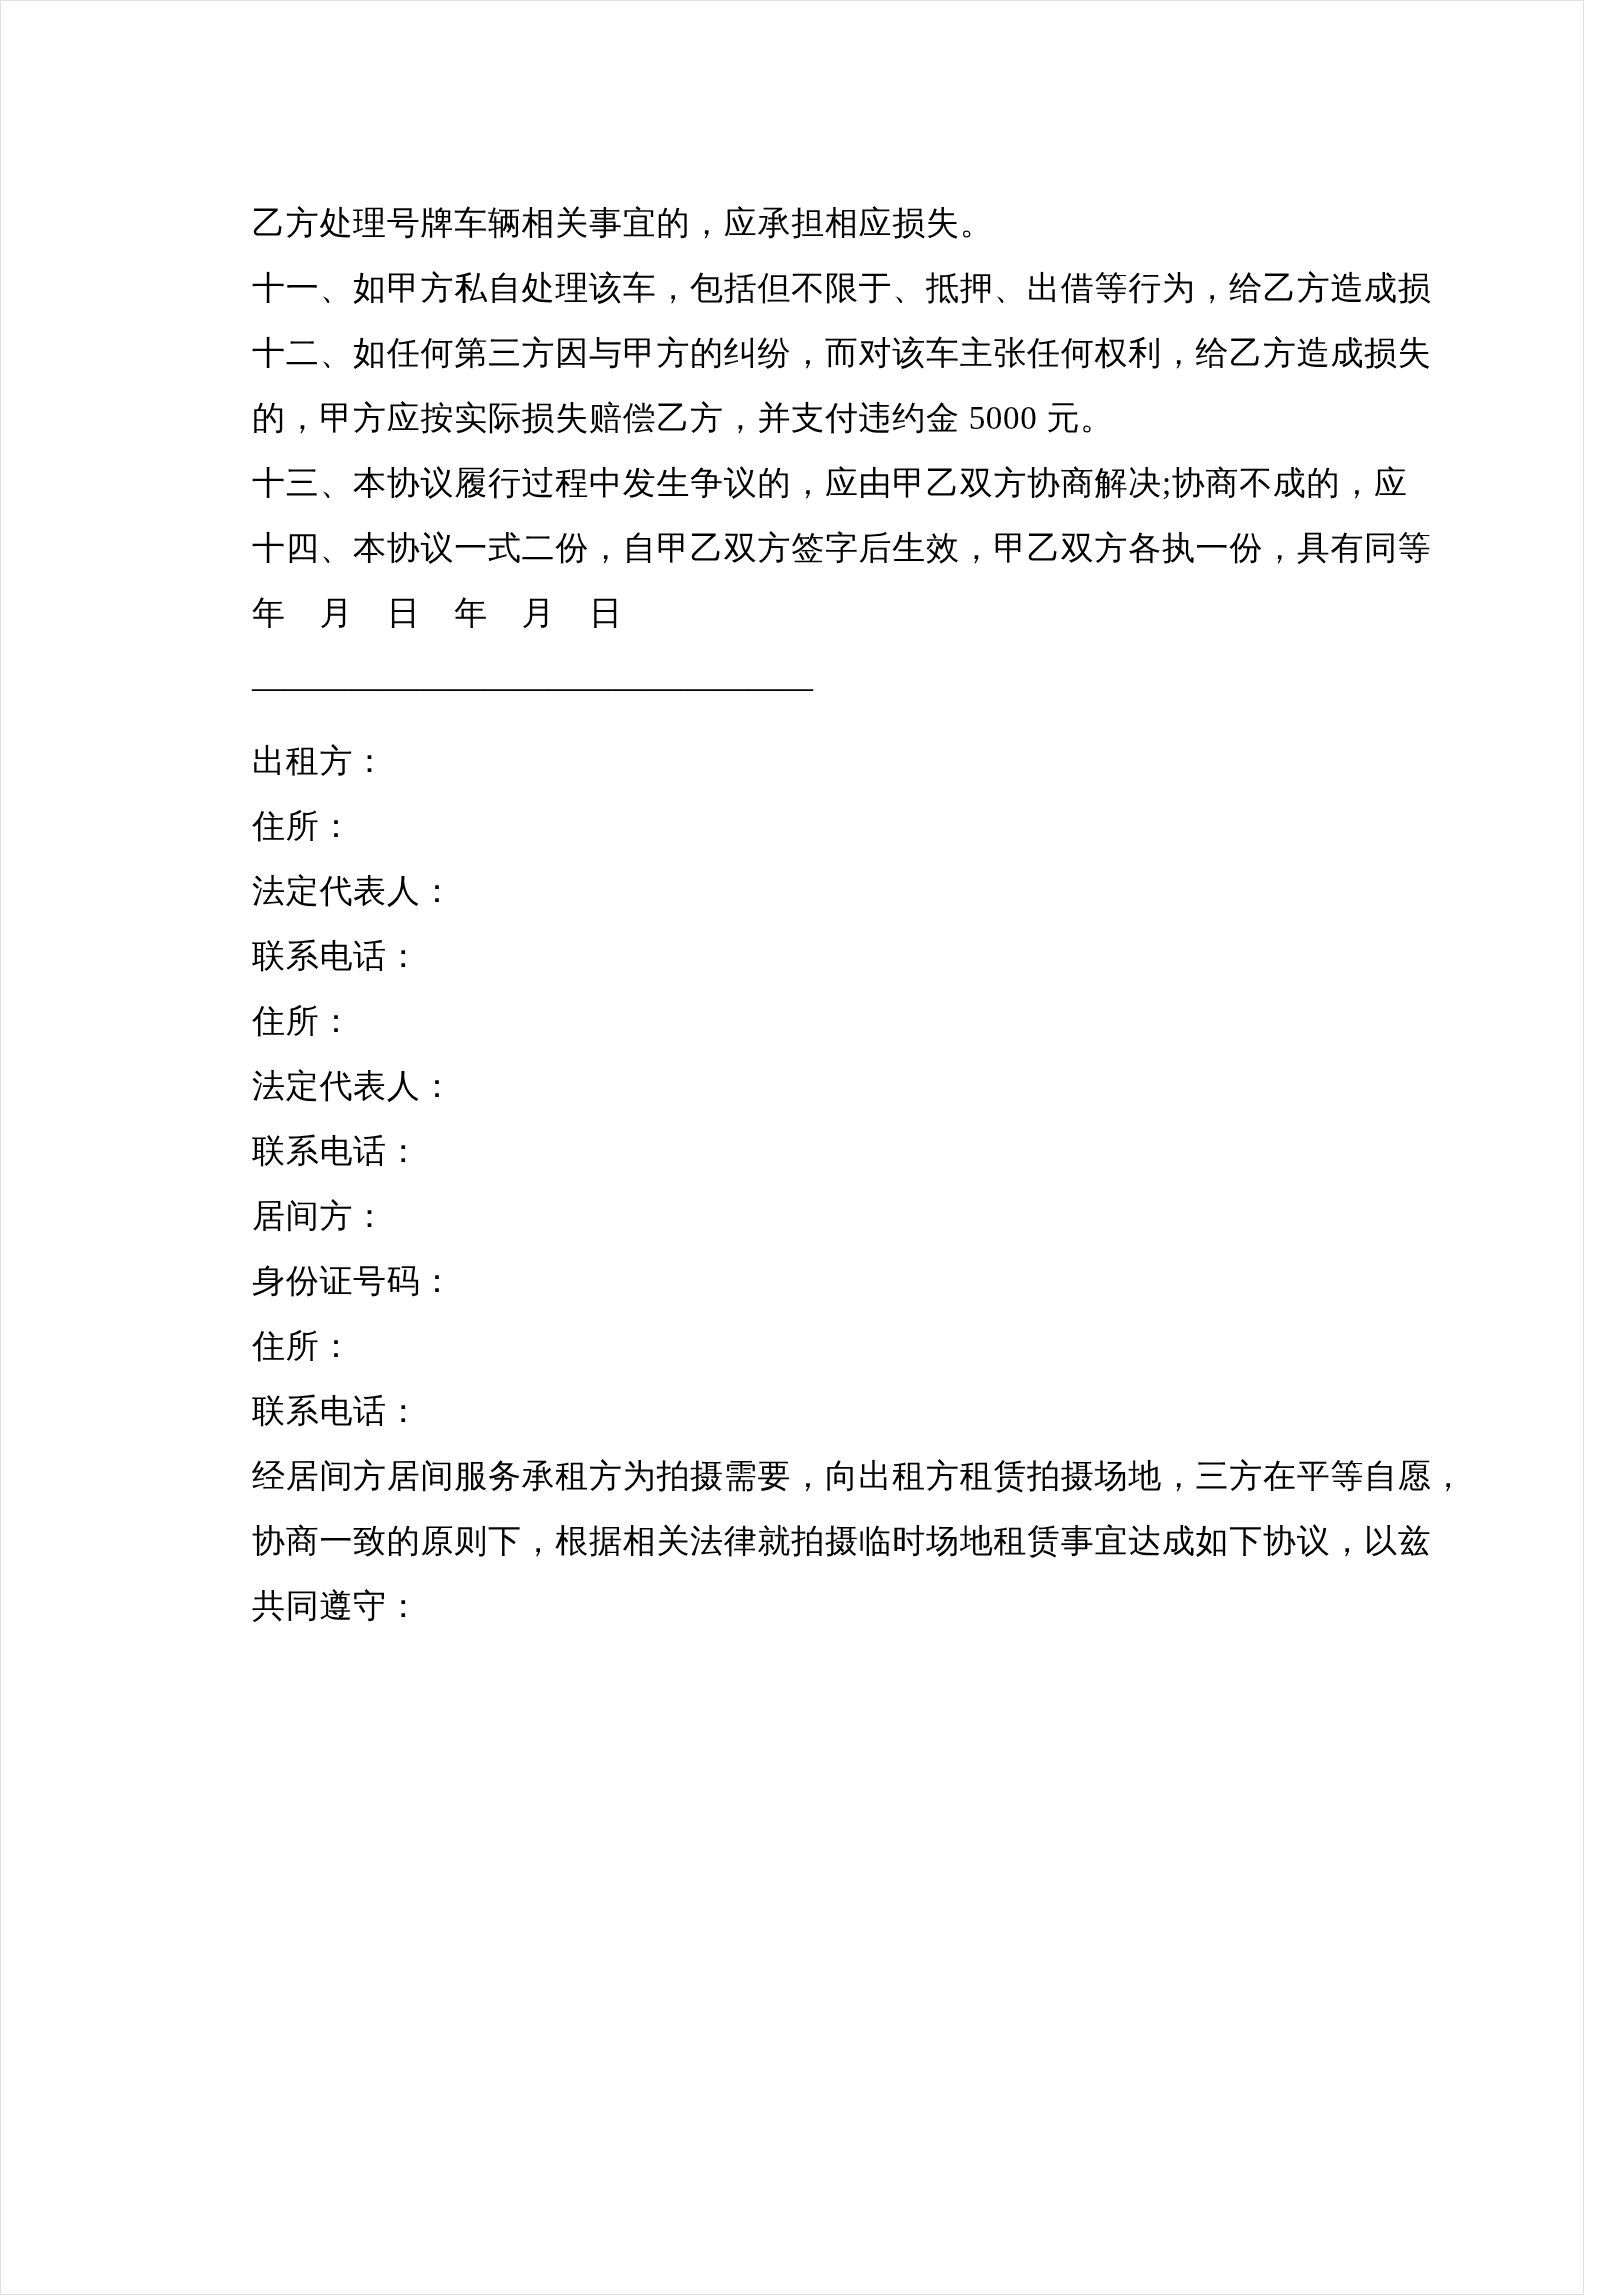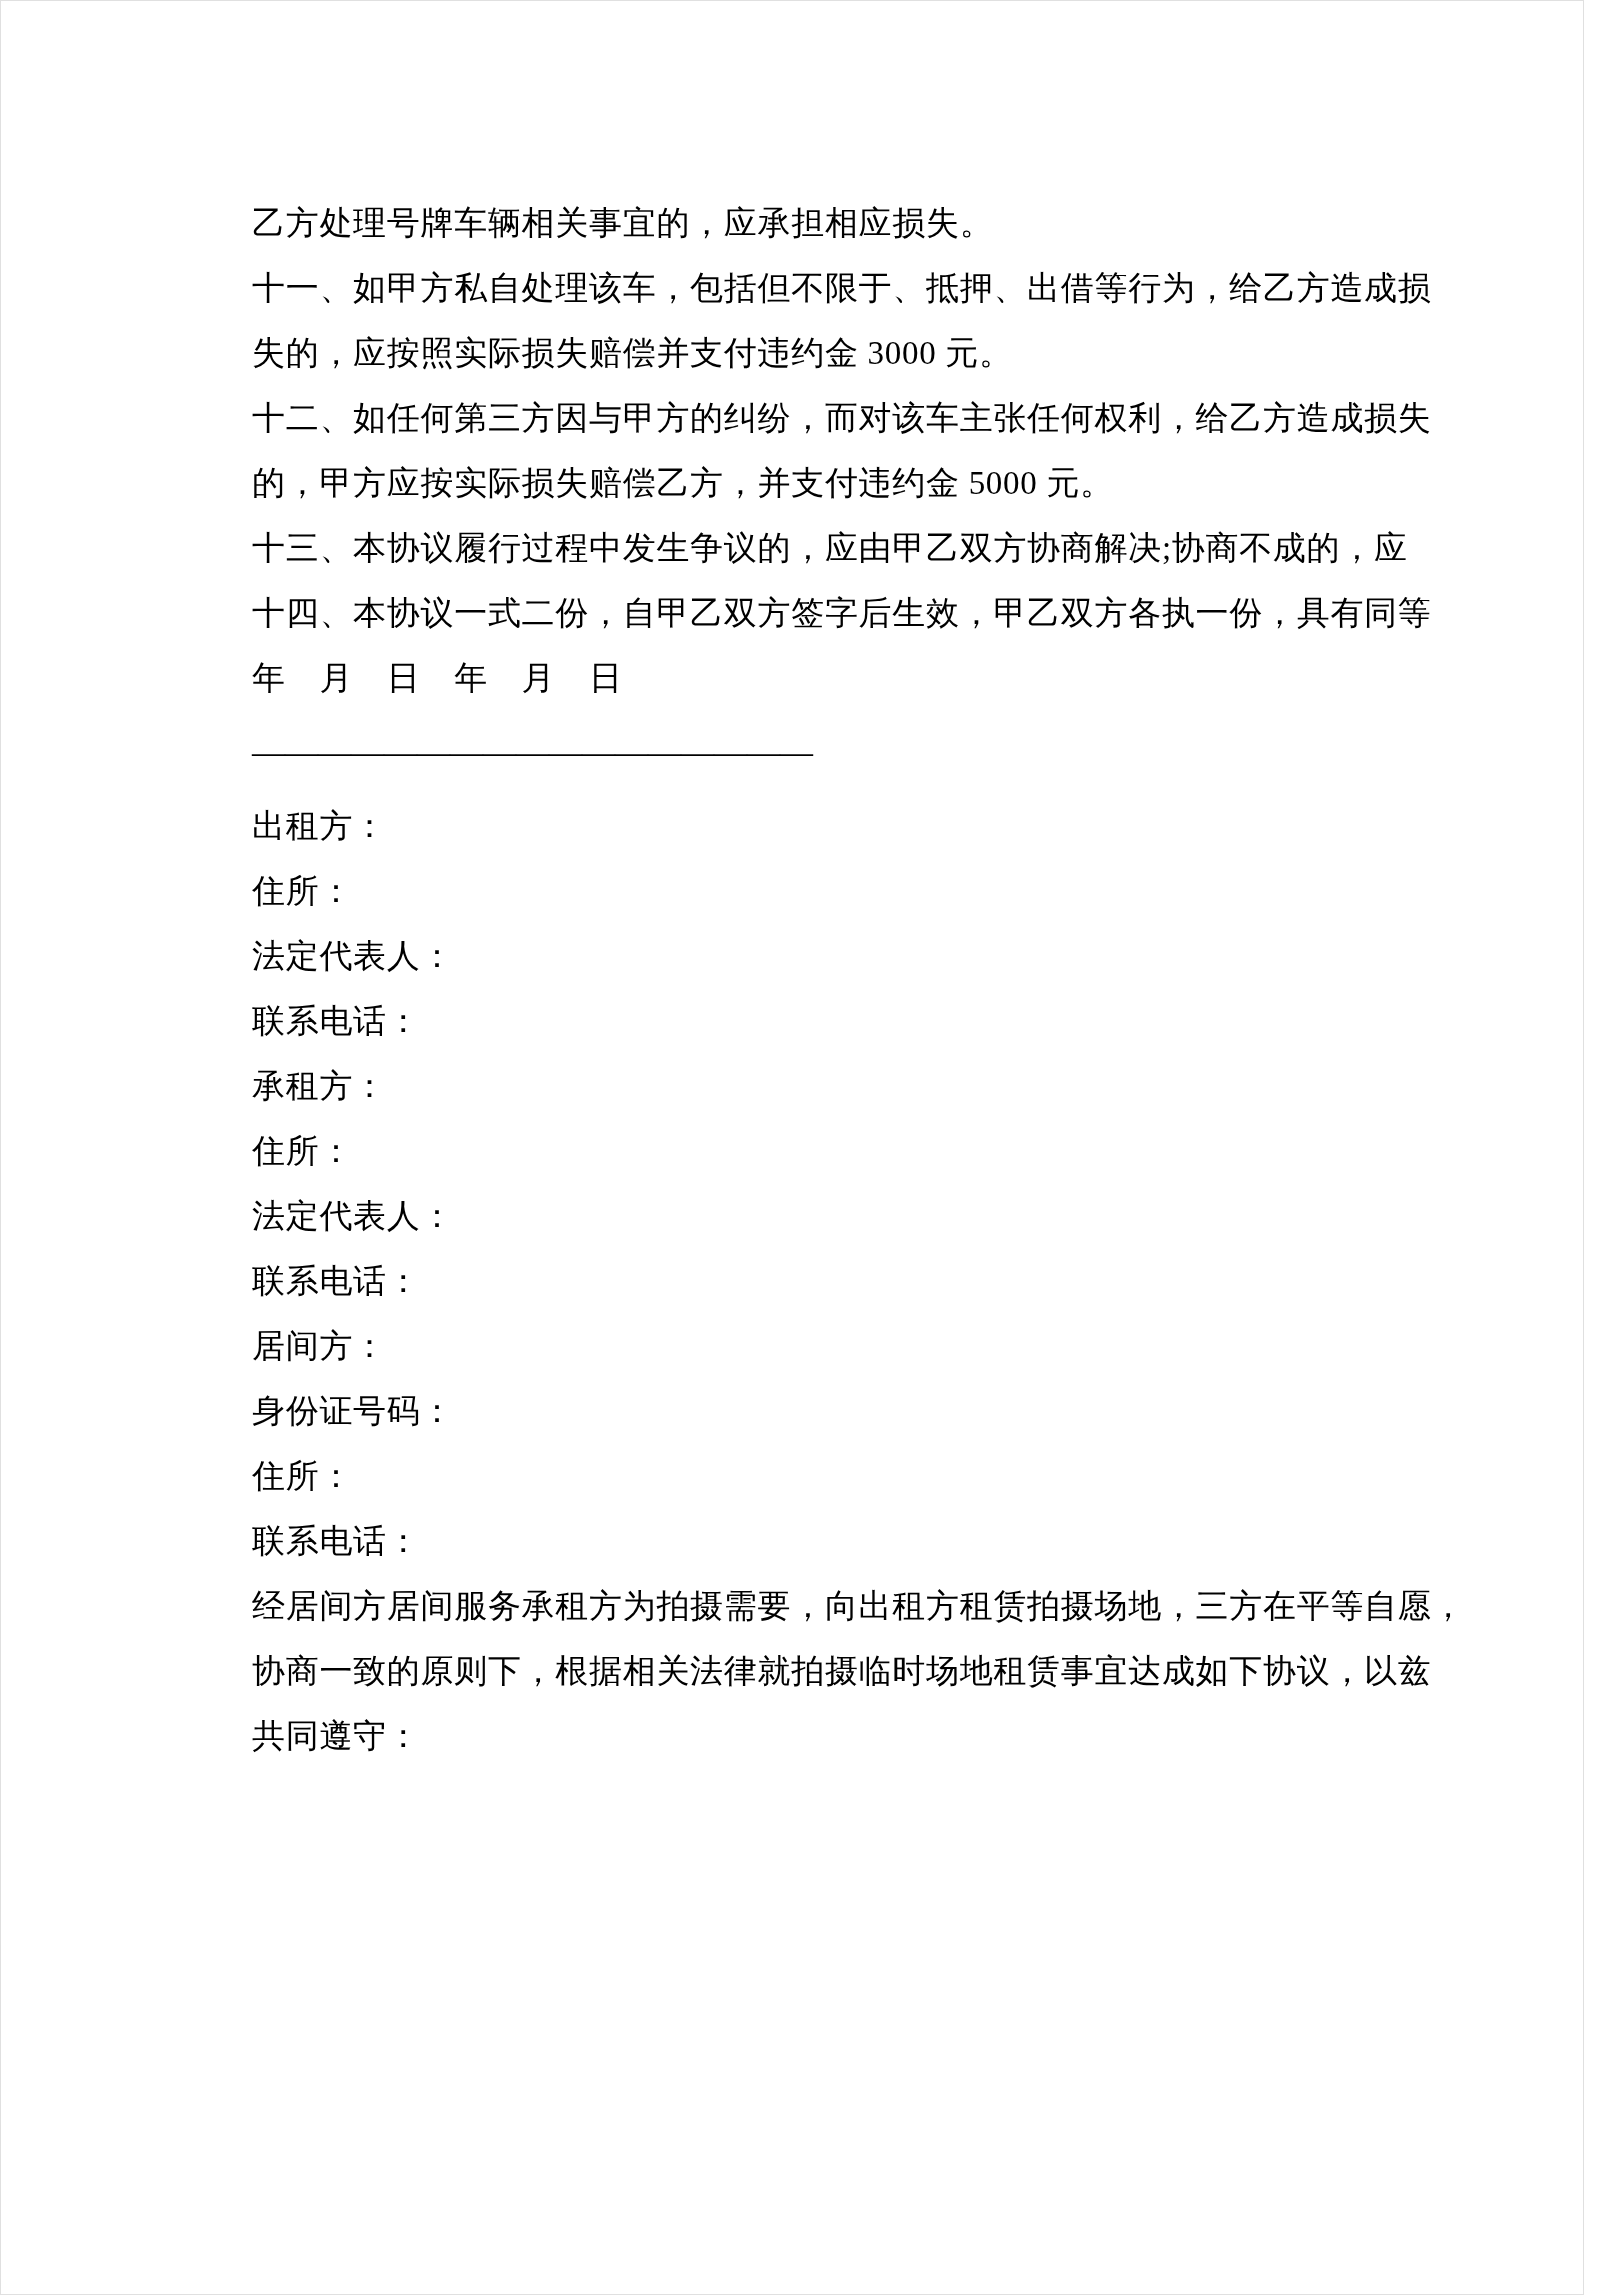--- a/index.html
+++ b/index.html
@@ -31,32 +31,30 @@
     margin-bottom: 9.2px;
     letter-spacing: 0;
   }
 </style>
 </head>
 <body>
 
 <div class="page">
   <div class="doc-line">乙方处理号牌车辆相关事宜的，应承担相应损失。</div>
   <div class="doc-line">十一、如甲方私自处理该车，包括但不限于、抵押、出借等行为，给乙方造成损</div>
-  <div class="doc-line">失的，应按照实际损失赔偿并支付违约金 3000 元。</div>
   <div class="doc-line">十二、如任何第三方因与甲方的纠纷，而对该车主张任何权利，给乙方造成损失</div>
   <div class="doc-line">的，甲方应按实际损失赔偿乙方，并支付违约金 5000 元。</div>
   <div class="doc-line">十三、本协议履行过程中发生争议的，应由甲乙双方协商解决;协商不成的，应</div>
   <div class="doc-line">十四、本协议一式二份，自甲乙双方签字后生效，甲乙双方各执一份，具有同等</div>
   <div class="doc-line">年　月　日　年　月　日</div>
   <div class="doc-line separator">—————————————————</div>
   <div class="doc-line">出租方：</div>
   <div class="doc-line">住所：</div>
   <div class="doc-line">法定代表人：</div>
   <div class="doc-line">联系电话：</div>
-  <div class="doc-line">承租方：</div>
   <div class="doc-line">住所：</div>
   <div class="doc-line">法定代表人：</div>
   <div class="doc-line">联系电话：</div>
   <div class="doc-line">居间方：</div>
   <div class="doc-line">身份证号码：</div>
   <div class="doc-line">住所：</div>
   <div class="doc-line">联系电话：</div>
   <div class="doc-line">经居间方居间服务承租方为拍摄需要，向出租方租赁拍摄场地，三方在平等自愿，</div>
   <div class="doc-line">协商一致的原则下，根据相关法律就拍摄临时场地租赁事宜达成如下协议，以兹</div>
   <div class="doc-line">共同遵守：</div>

